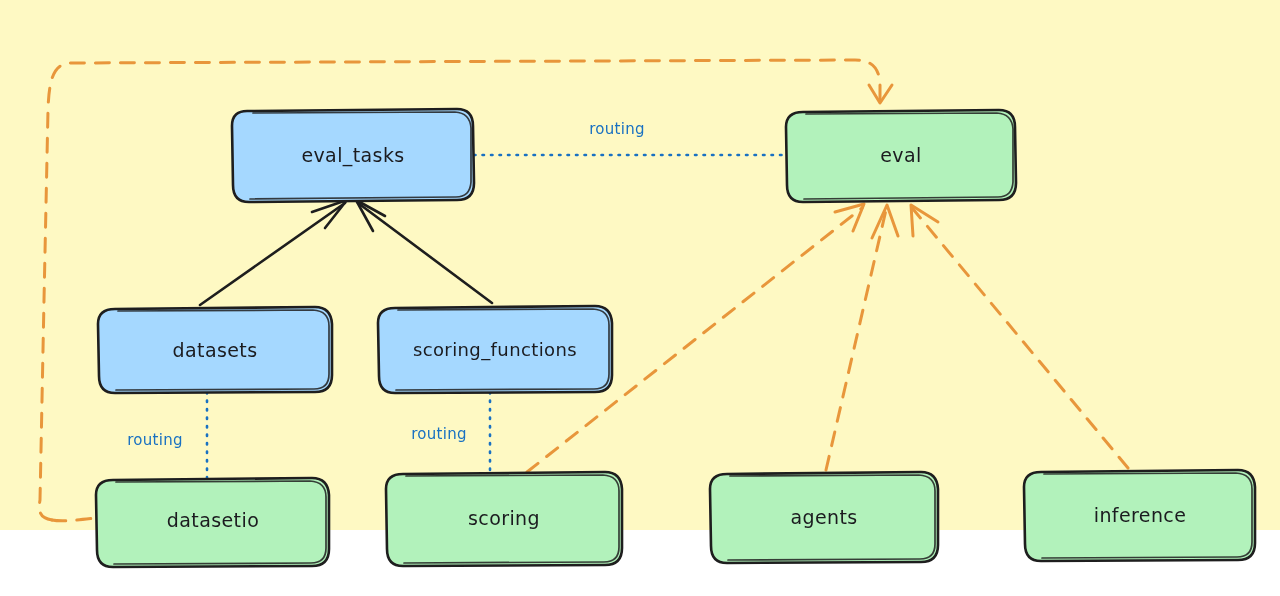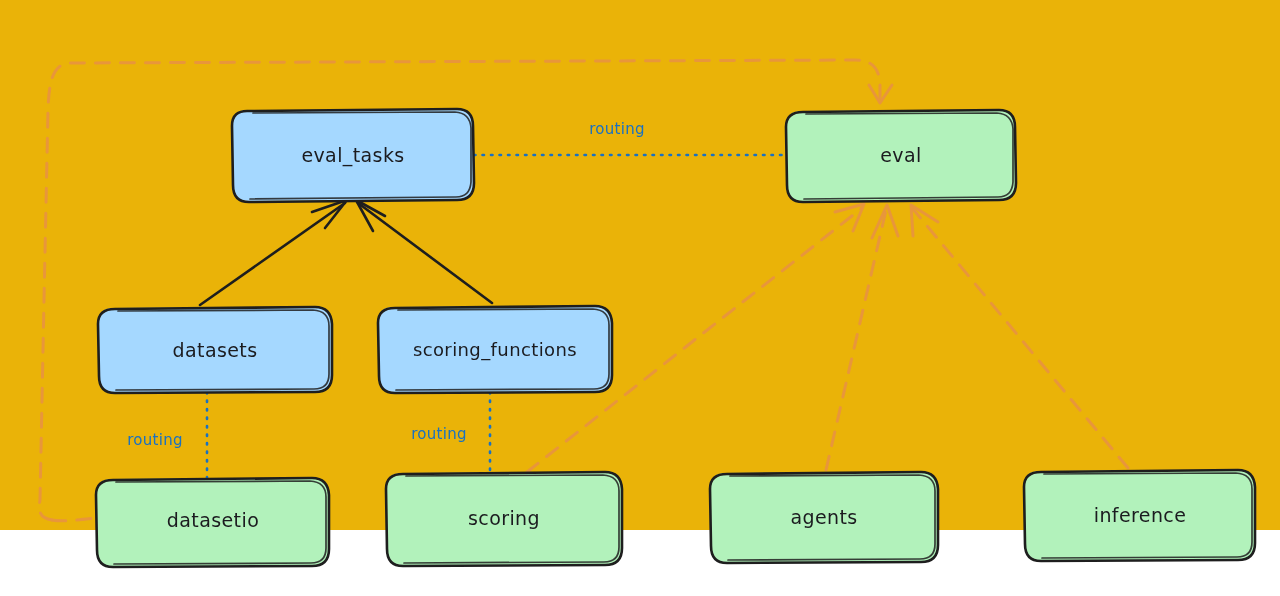--- a/index.html
+++ b/index.html
@@ -10,21 +10,21 @@
   body {
     width: 1280px;
     height: 596px;
     overflow: hidden;
     font-family: "DejaVu Sans", sans-serif;
   }
   #diagram-root {
     position: relative;
     width: 1280px;
     height: 530px;
-    background: #eab308;
+    background: #fef9c3;
   }
   svg#diagram-svg {
     position: absolute;
     top: 0;
     left: 0;
     width: 1280px;
     height: 596px;
     display: block;
   }
   .node-label {

